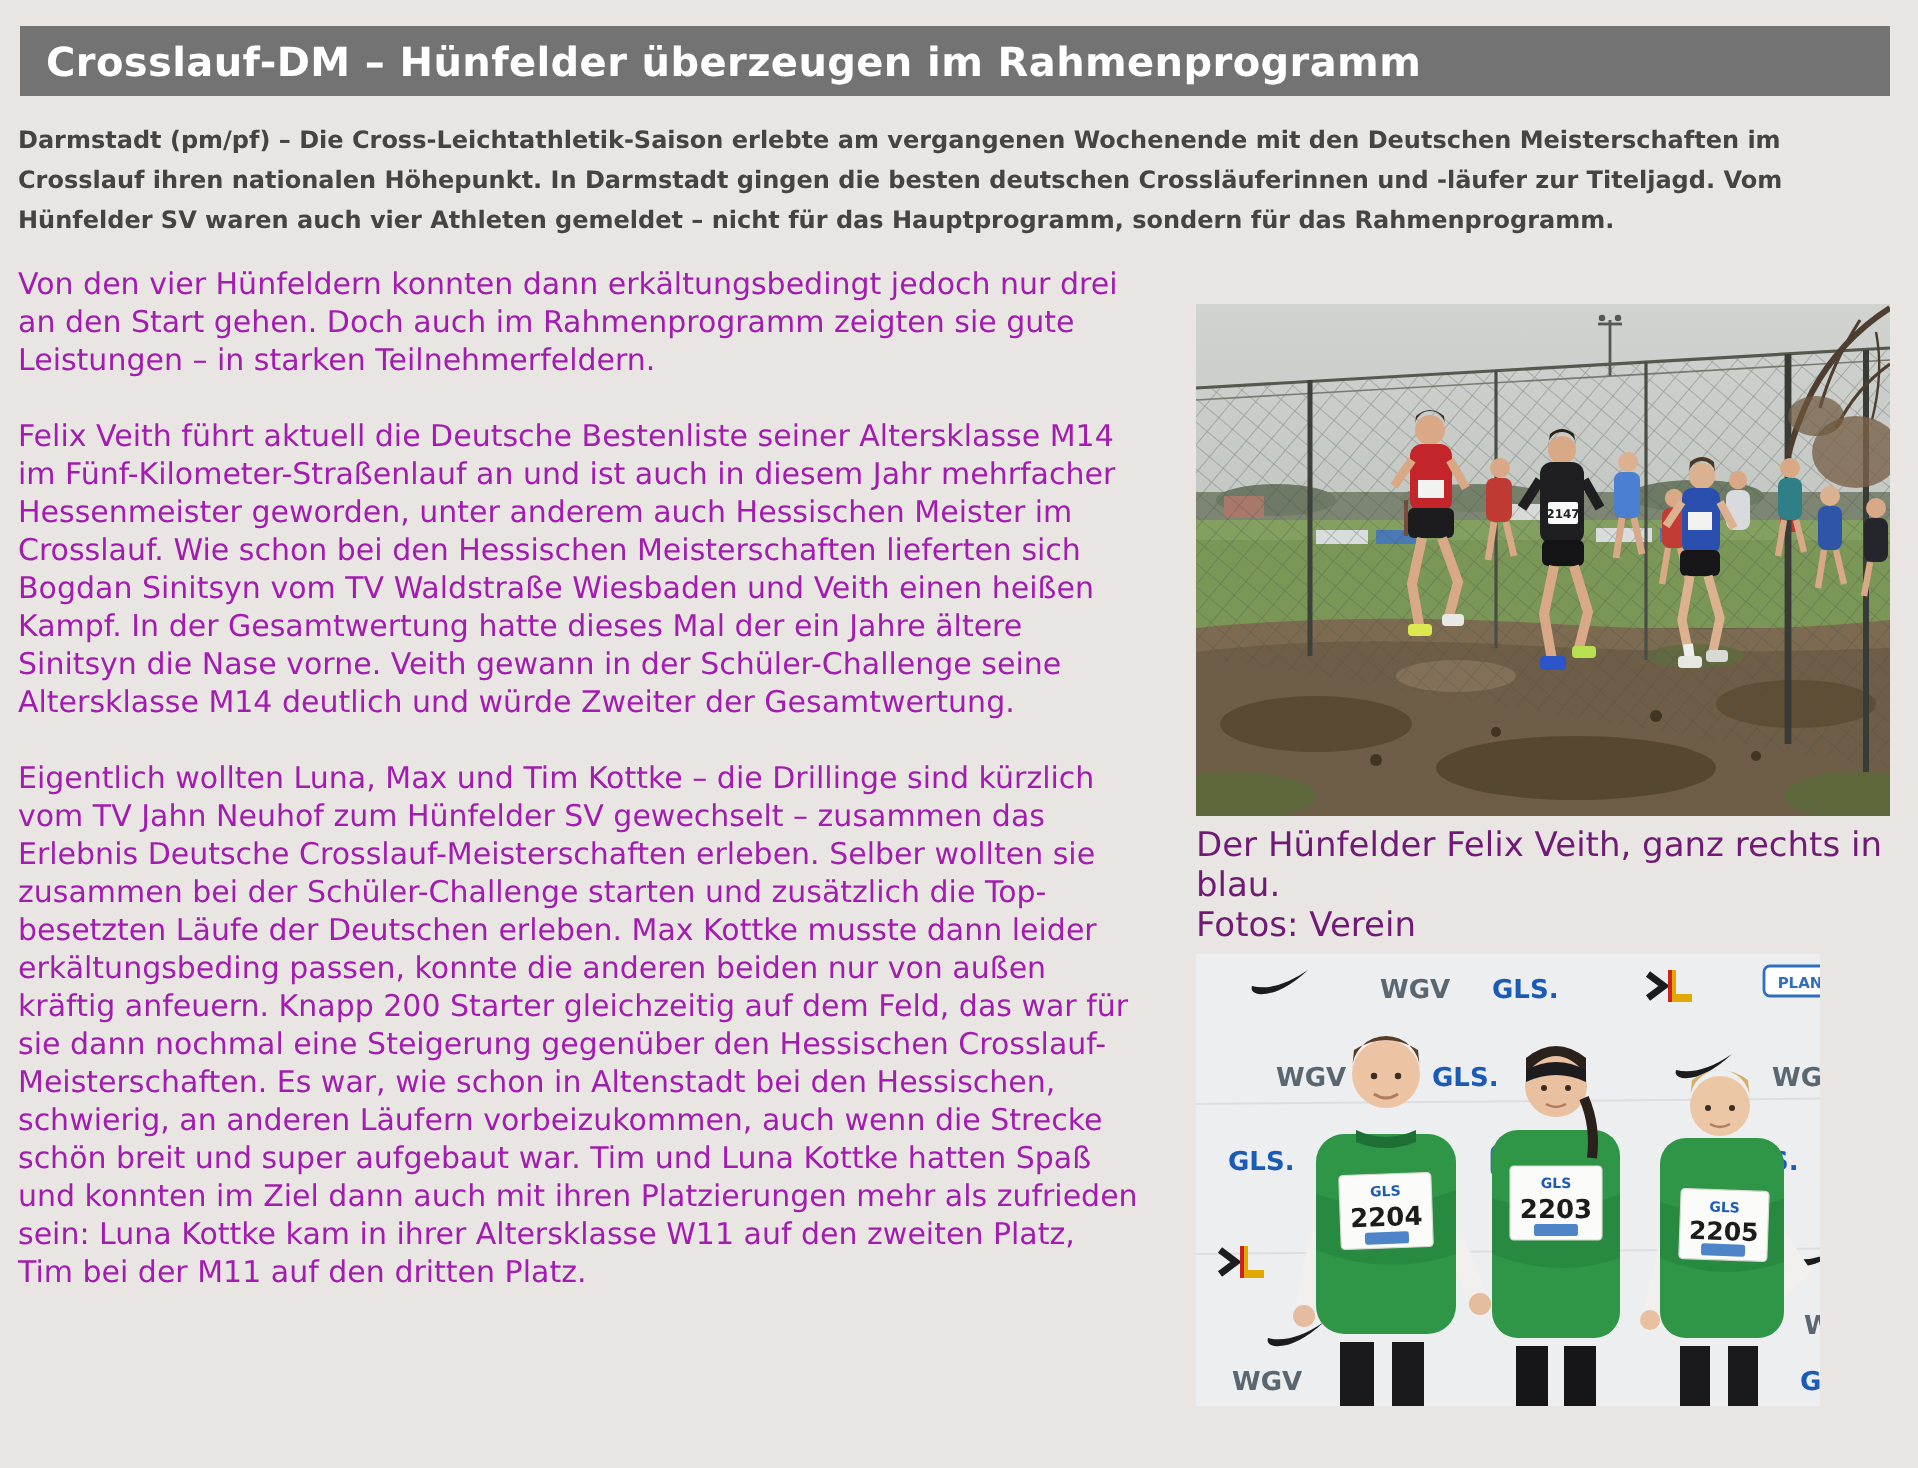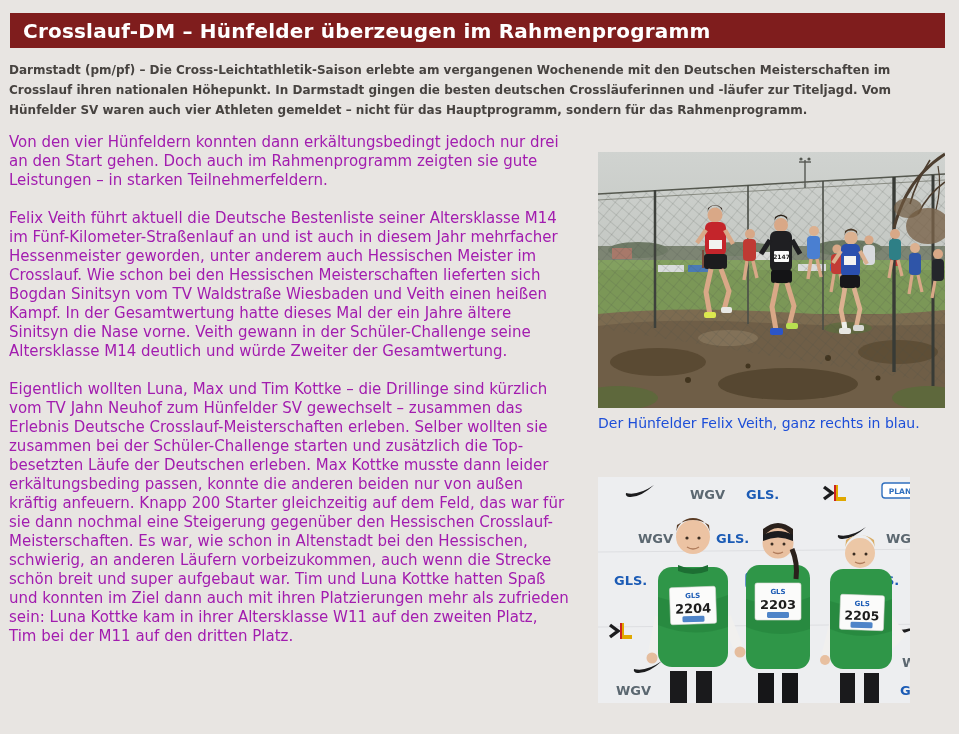--- a/index.html
+++ b/index.html
@@ -6,21 +6,21 @@
   body{
     width:959px;height:734px;
     background:#e8e5e2;
     font-family:"DejaVu Sans","Liberation Sans",sans-serif;
     position:relative;overflow:hidden;
   }
   #page{position:absolute;inset:0;}
 
   .title-bar{
     position:absolute;left:10px;top:13px;width:935px;height:35px;
-    background:#7f1d1d;color:#ffffff;
+    background:#737373;color:#ffffff;
     display:flex;align-items:center;
     padding-left:13px;box-sizing:border-box;
     font-weight:bold;font-size:20px;letter-spacing:.2px;
   }
 
   .intro{
     position:absolute;left:9px;top:60px;width:938px;
     font-weight:bold;font-size:12px;line-height:20px;
     color:#474340;
   }
@@ -35,21 +35,21 @@
     position:absolute;display:block;background:#cfcfcc;
     overflow:hidden;
   }
   .photo-race{left:598px;top:152px;width:347px;height:256px;}
   .photo-kids{left:598px;top:477px;width:312px;height:226px;}
   .photo svg{display:block;}
   svg text{font-family:"DejaVu Sans","Liberation Sans",sans-serif;}
 
   .caption{
     position:absolute;left:598px;
-    font-size:14px;line-height:20px;color:#1d4ed8;
+    font-size:17px;line-height:20px;color:#701a75;
   }
   .caption-race{top:413px;width:350px;}
   .caption-kids{top:707px;width:350px;}
 </style>
 </head>
 <body>
 
 <div id="page">
 
   <div class="title-bar">
@@ -228,20 +228,21 @@
         <path d="M256 136 L262 157 L258 176" stroke="#dcb190" stroke-width="4.6" fill="none"></path>
         <line x1="246" y1="170" x2="247" y2="178" stroke="#eeeeea" stroke-width="5"></line>
         <rect x="241" y="176" width="12" height="6" rx="2" fill="#e6e6e2"></rect>
         <rect x="255" y="173" width="11" height="6" rx="2" fill="#d8d8d4"></rect>
       </g>
     </svg>
   </div>
 
   <div class="caption caption-race">
     <div>Der Hünfelder Felix Veith, ganz rechts in blau.</div>
+    <div>Fotos: Verein</div>
   </div>
 
   <div class="photo photo-kids">
     <svg width="347" height="226" viewBox="0 0 347 226">
 
       <rect x="0" y="0" width="347" height="226" fill="#edeef0"></rect>
       <line x1="0" y1="75" x2="347" y2="72" stroke="#dddee1" stroke-width="1"></line>
       <line x1="0" y1="150" x2="347" y2="147" stroke="#dddee1" stroke-width="1"></line>
 
       <g font-weight="bold">

